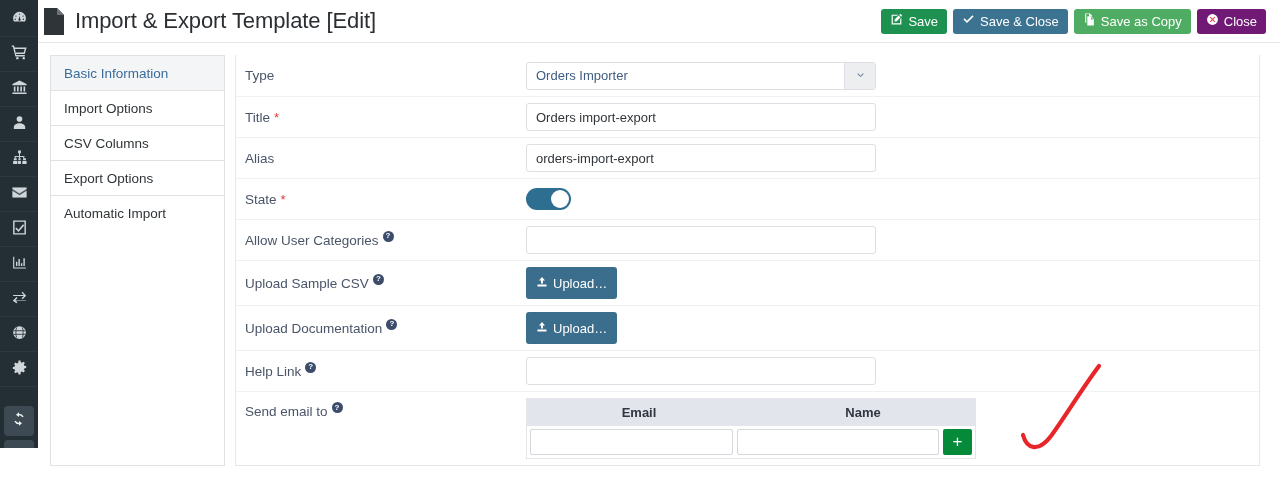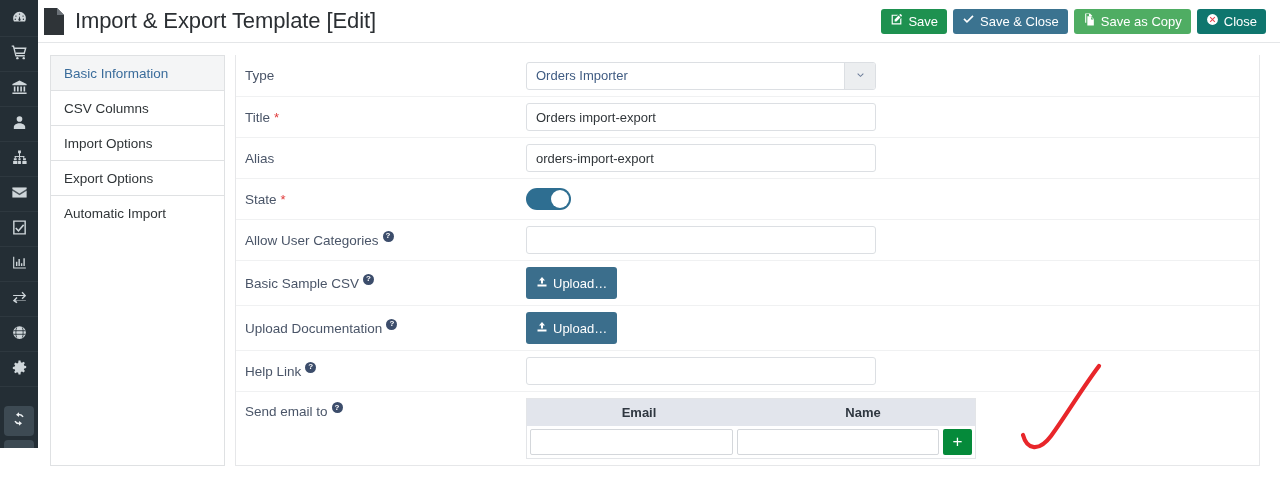--- a/index.html
+++ b/index.html
@@ -52,21 +52,21 @@
   .tbtn {
     display: inline-flex; align-items: center; gap: 5px;
     height: 25px; padding: 0 9px; border: none; border-radius: 3px;
     font-size: 13px; color: #fff; cursor: pointer;
     font-family: "Liberation Sans", sans-serif; white-space: nowrap;
   }
   .tbtn svg { fill: #fff; flex: none; }
   .tbtn-save { background: #1e9150; }
   .tbtn-saveclose { background: #3b7390; }
   .tbtn-savecopy { background: #4fad63; }
-  .tbtn-close { background: #0f766e; }
+  .tbtn-close { background: #701a75; }
 
   
   .body { display: flex; padding: 12px 20px 0 12px; gap: 10px; }
 
   
   .tabs { width: 175px; flex: none; border: 1px solid #dfe1e3; border-top: none; }
   .tab {
     height: 35px; display: flex; align-items: center; padding: 0 13px;
     font-size: 13.5px; color: #2f3437; border-top: 1px solid #dfe1e3;
     cursor: pointer; background: #fff;
@@ -319,24 +319,24 @@
       </div>
     </div>
 
     <div class="body">
 
       <div class="tabs">
         <div class="tab active">
           <span>Basic Information</span>
         </div>
         <div class="tab">
+          <span>Import Options</span>
+        </div>
+        <div class="tab">
           <span>CSV Columns</span>
-        </div>
-        <div class="tab">
-          <span>Import Options</span>
         </div>
         <div class="tab">
           <span>Export Options</span>
         </div>
         <div class="tab">
           <span>Automatic Import</span>
         </div>
       </div>
 
       <div class="panel">
@@ -393,21 +393,21 @@
             <span>Allow User Categories</span>
             <span class="help">?</span>
           </div>
           <div class="field">
             <input class="inp" type="text" value="" style="">
           </div>
         </div>
 
         <div class="row">
           <div class="label">
-            <span>Basic Sample CSV</span>
+            <span>Upload Sample CSV</span>
             <span class="help">?</span>
           </div>
           <div class="field">
             <button class="upload-btn">
               <span>
                 <svg width="12" height="12" viewBox="0 0 24 24">
                     <path d="M12 2 18 9h-4v6h-4V9H6z"></path>
                     <path d="M3 17h18v4H3z"></path>
                   </svg>
               </span>

